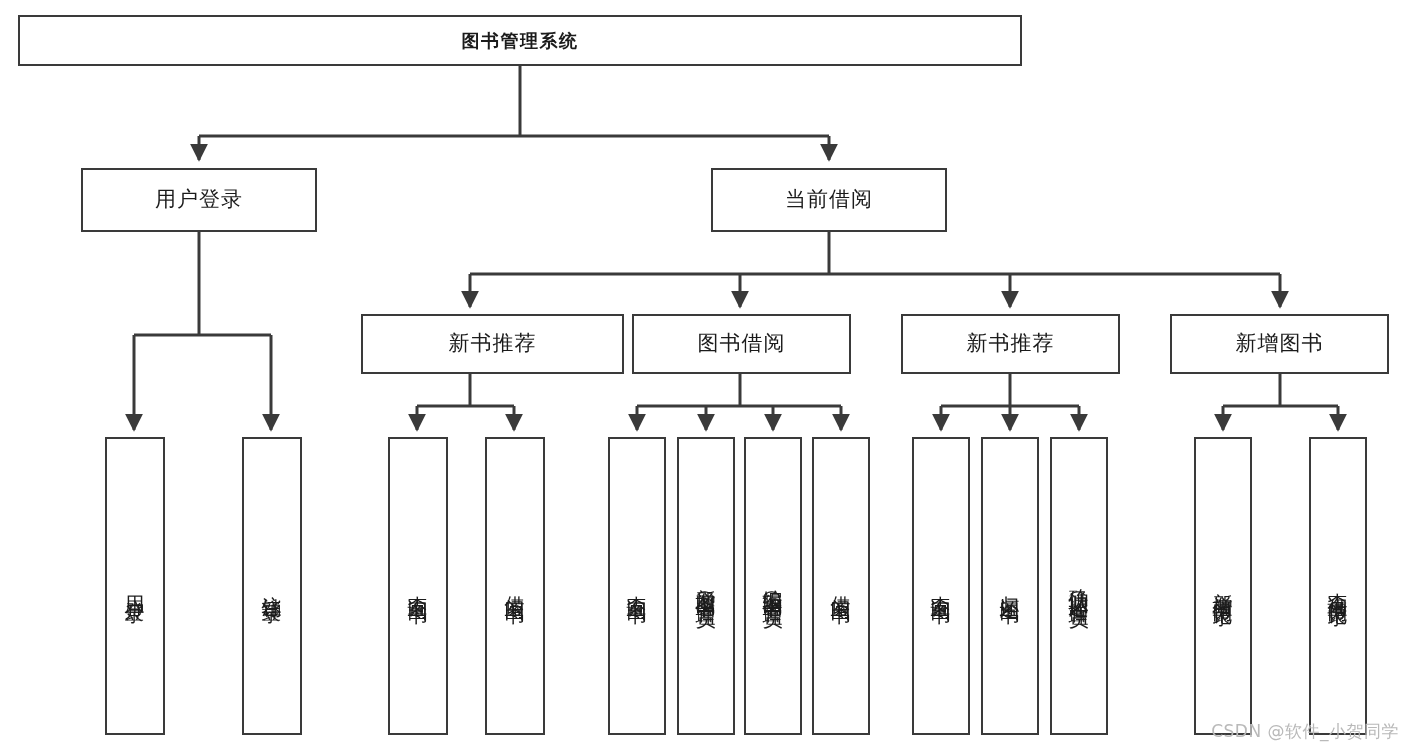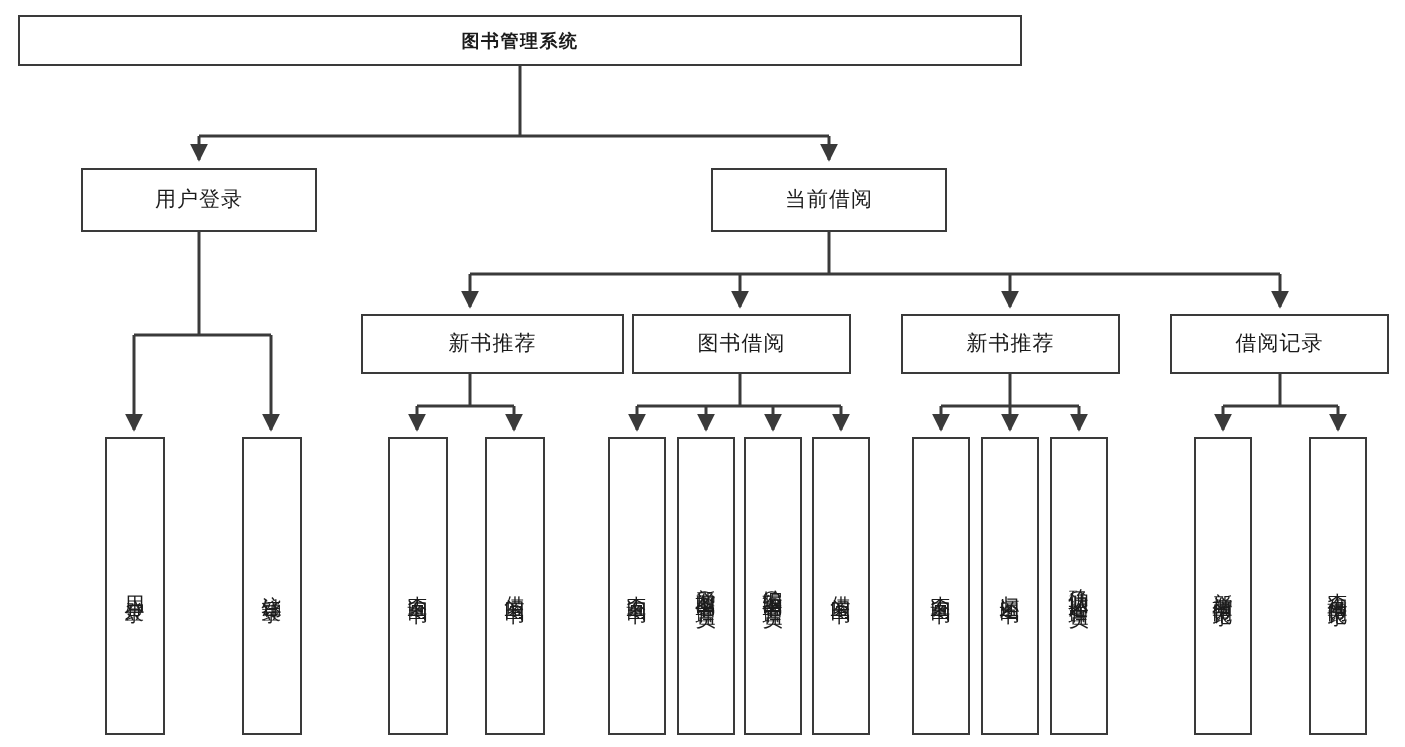--- a/index.html
+++ b/index.html
@@ -75,33 +75,34 @@
   </svg>
 
   <div class="node h" id="root-node" style="left:18px;top:15px;width:1004px;height:51px;">图书管理系统</div>
 
   <div class="node h" style="left:81px;top:168px;width:236px;height:64px;">用户登录</div>
   <div class="node h" style="left:711px;top:168px;width:236px;height:64px;">当前借阅</div>
 
   <div class="node h" style="left:361px;top:314px;width:263px;height:60px;">新书推荐</div>
   <div class="node h" style="left:632px;top:314px;width:219px;height:60px;">图书借阅</div>
   <div class="node h" style="left:901px;top:314px;width:219px;height:60px;">新书推荐</div>
-  <div class="node h" style="left:1170px;top:314px;width:219px;height:60px;">借阅记录</div>
+  <div class="node h" style="left:1170px;top:314px;width:219px;height:60px;">新增图书</div>
 
   <div class="node v" style="left:105px;top:437px;width:60px;height:298px;">用户登录</div>
   <div class="node v" style="left:242px;top:437px;width:60px;height:298px;">注销登录</div>
 
   <div class="node v" style="left:388px;top:437px;width:60px;height:298px;">查询图书</div>
   <div class="node v" style="left:485px;top:437px;width:60px;height:298px;">借阅图书</div>
 
   <div class="node v" style="left:608px;top:437px;width:58px;height:298px;">查询图书</div>
   <div class="node v" style="left:677px;top:437px;width:58px;height:298px;">新增图书（管理员）</div>
   <div class="node v" style="left:744px;top:437px;width:58px;height:298px;">编辑图书（管理员）</div>
   <div class="node v" style="left:812px;top:437px;width:58px;height:298px;">借阅图书</div>
 
   <div class="node v" style="left:912px;top:437px;width:58px;height:298px;">查询图书</div>
   <div class="node v" style="left:981px;top:437px;width:58px;height:298px;">归还图书</div>
   <div class="node v" style="left:1050px;top:437px;width:58px;height:298px;">确认归还（管理员）</div>
 
   <div class="node v" style="left:1194px;top:437px;width:58px;height:298px;">新增借阅记录</div>
   <div class="node v" style="left:1309px;top:437px;width:58px;height:298px;">查询借阅记录</div>
 
+  <div id="watermark">CSDN @软件_小贺同学</div>
 </div>
 
 </body></html>

